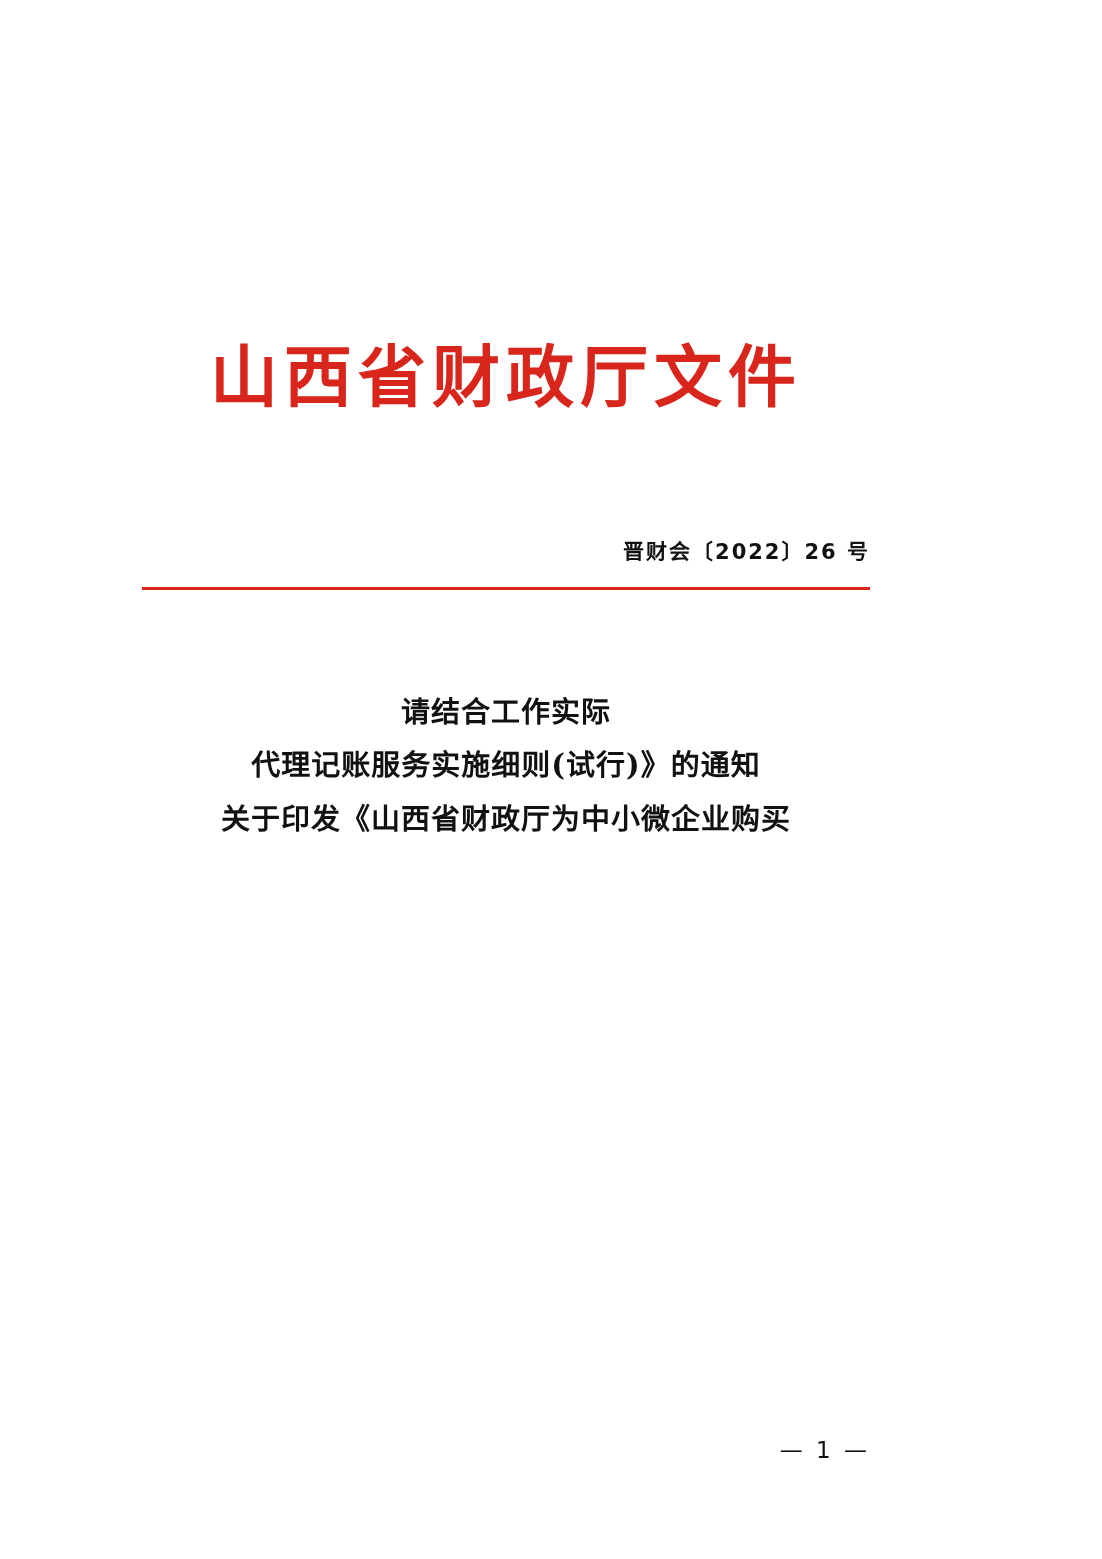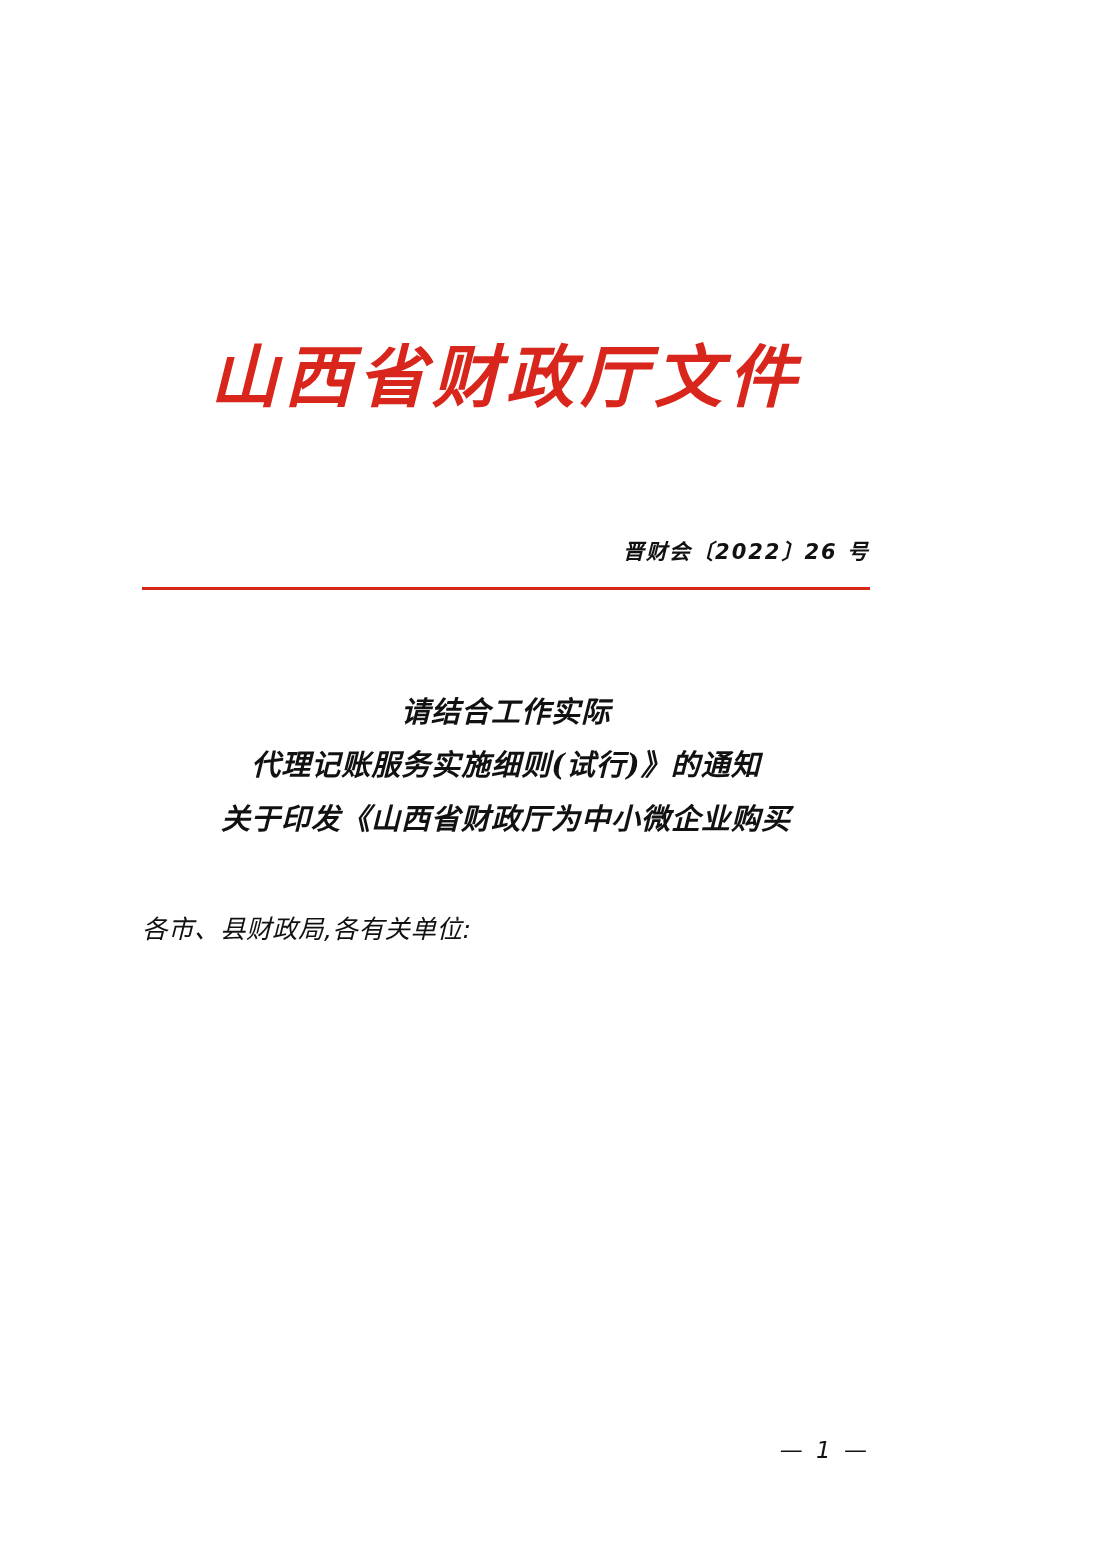--- a/index.html
+++ b/index.html
@@ -15,21 +15,20 @@
     position: relative;
     overflow: hidden;
   }
 
   .page {
     position: relative;
     width: 1012px;
     height: 1559px;
     box-sizing: border-box;
     padding: 0 142px;
-    font-style: italic;
   }
 
   
   .masthead {
     text-align: center;
     padding-top: 340px;
   }
   .masthead-title {
     color: #d9261c;
     font-family: "DejaVu Serif", "Liberation Serif", serif;
@@ -119,18 +118,17 @@
 
   <div class="red-rule"></div>
 
   <div class="title-block">
     <div class="title-line">请结合工作实际</div>
     <div class="title-line">代理记账服务实施细则(试行)》的通知</div>
     <div class="title-line">关于印发《山西省财政厅为中小微企业购买</div>
   </div>
 
   <div class="body-block">
-    <p class="salutation">各市、县财政局,各有关单位:</p>
   </div>
 
   <div class="page-footer">— 1 —</div>
 
 </div>
 
 </body></html>

